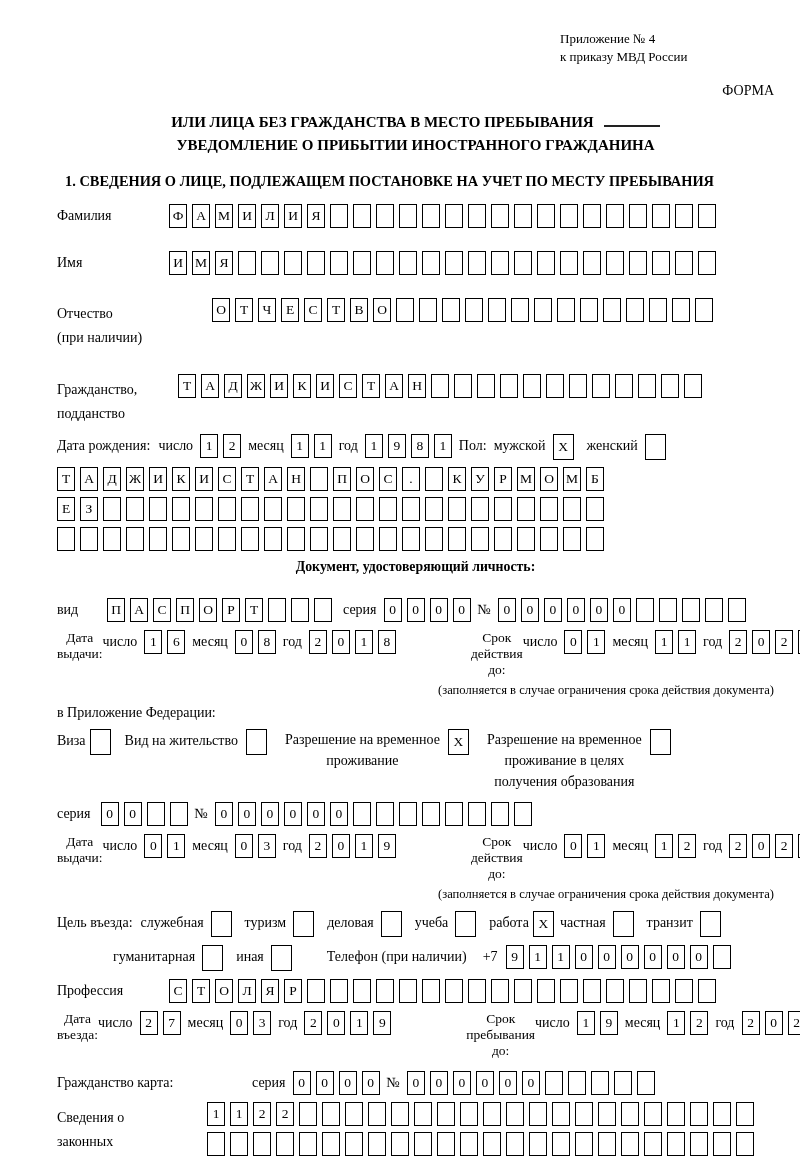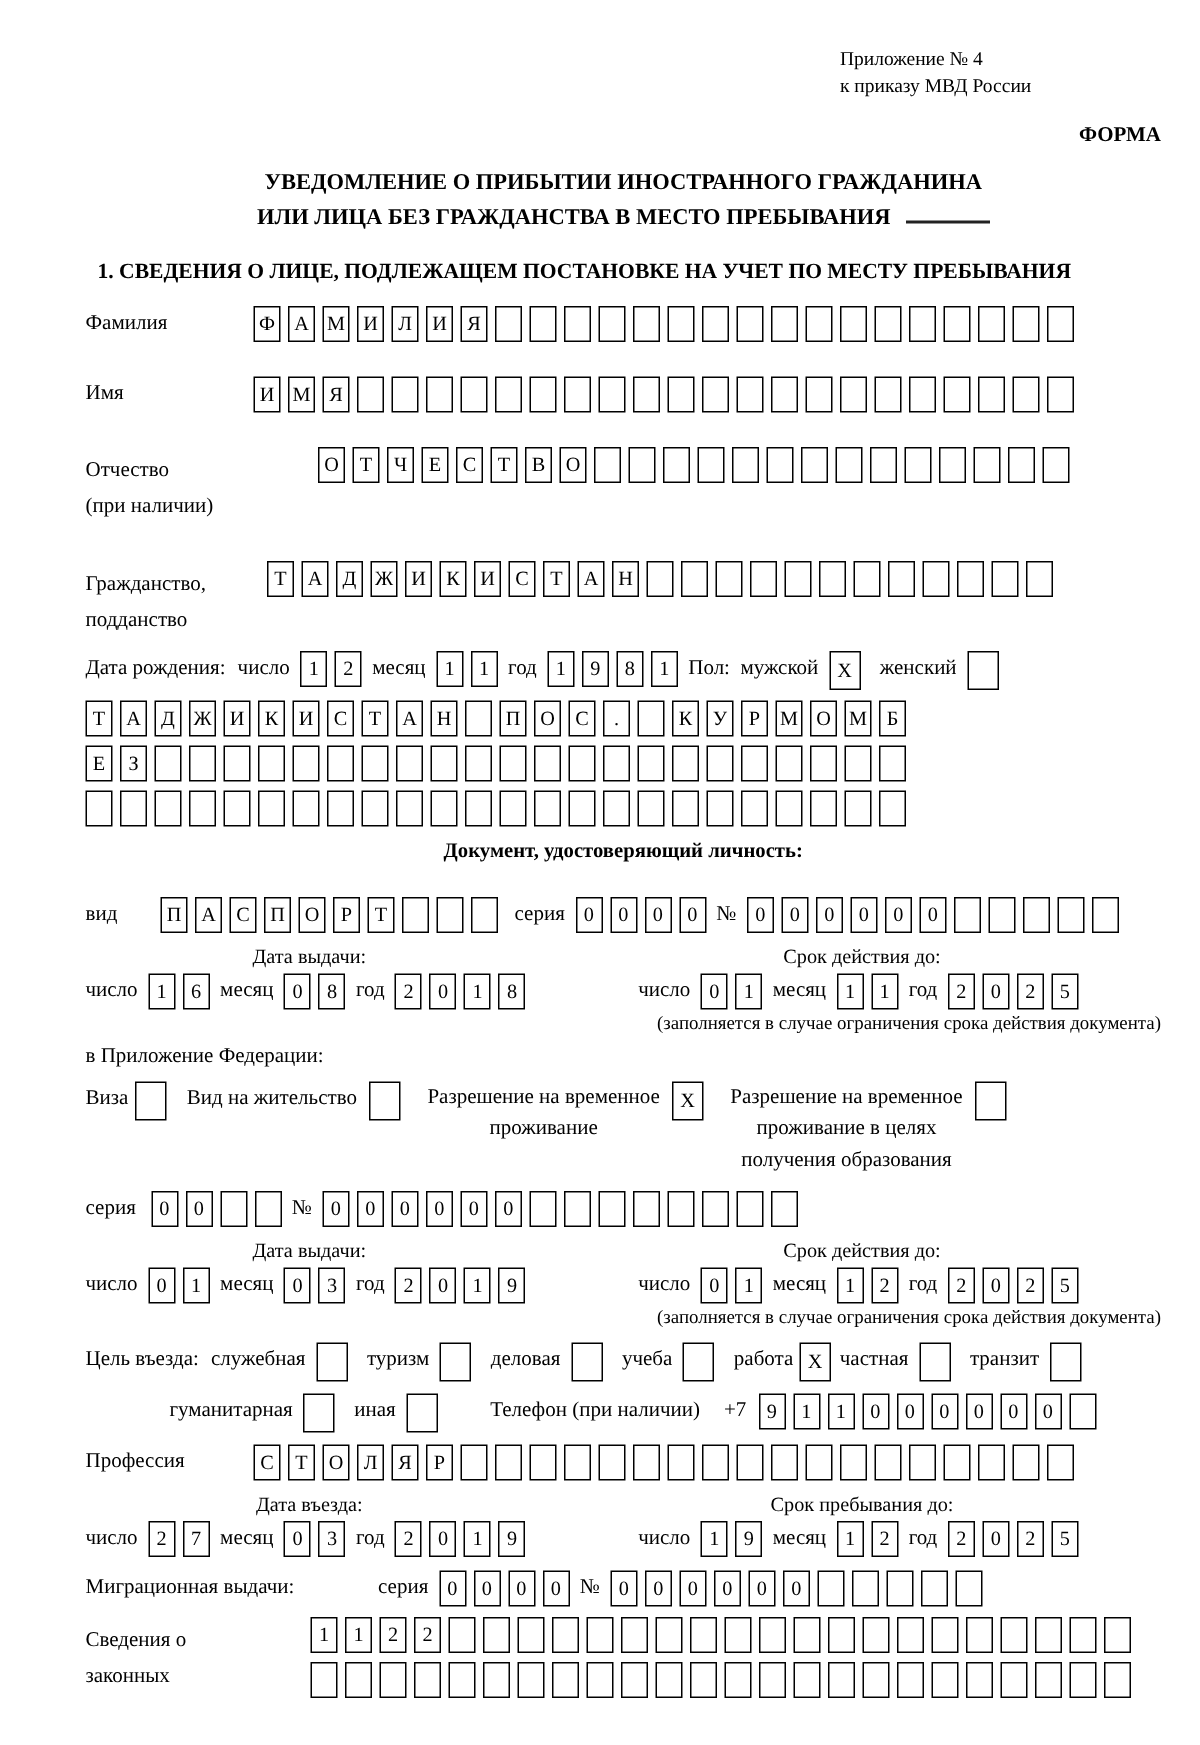--- a/index.html
+++ b/index.html
@@ -2,37 +2,37 @@
 <html><head>
 <meta charset="utf-8">
 <style>
   *{box-sizing:border-box;margin:0;padding:0}
   html,body{background:#fff}
   body{width:800px;height:1163px;overflow:hidden;color:#000;
        font-family:"Liberation Serif","DejaVu Serif",serif;font-size:14px}
   .page{padding:30px 26px 0 57px}
   .hdr{margin-left:auto;width:214px;font-size:13px;line-height:1.42}
   .hdr .grp2{margin-top:7px}
-  .forma{text-align:right;font-weight:bold;margin-top:16px;font-size:14px}
+  .forma{text-align:right;font-weight:normal;margin-top:16px;font-size:14px}
   .title{text-align:center;font-weight:bold;font-size:15px;line-height:1.55;margin-top:12px}
   .blankline{display:inline-block;width:56px;border-bottom:2px solid #222;height:13px;margin-left:10px}
   .section{font-weight:bold;font-size:14.4px;margin-top:16px;margin-left:8px}
   .frow{display:flex;align-items:flex-start;margin-top:23px;white-space:nowrap}
   .flabel{flex:0 0 auto;padding-top:4px}
   .lline{display:block;line-height:1.72}
   .w112{width:112px}.w155{width:155px}.w121{width:121px}.w148{width:148px}.w50{width:50px}.w195{width:195px}.w150{width:150px}
   .cells{display:inline-flex;flex:0 0 auto}
   .cell{flex:0 0 auto;width:18px;height:24px;border:1.5px solid #000;margin-right:5px;
         display:inline-flex;align-items:center;justify-content:center;font-size:13.5px;background:#fff}
   .cellcol{display:flex;flex-direction:column}
   .cellcol .cells{margin-bottom:6px}
   .dlbl{padding-top:4px;margin:0 7px 0 2px}
   .cb .cell{width:21px;height:26px;margin-right:0}
   .datepair{display:flex;margin-top:8px}
-  .dgrp{display:flex;flex-direction:column}
+  .dgrp{display:flex;flex-direction:row}
   .dgrp+.dgrp{margin-left:70px}
   .dtitle{text-align:center;font-size:13.5px;margin-bottom:3px}
   .dline{display:flex;white-space:nowrap}
   .noteR{text-align:right;font-size:12.6px;margin-top:2px}
   .h-center{text-align:center;font-weight:bold;font-size:13.8px;margin-top:8px}
   .plain{margin-top:8px;line-height:1.8}
   .optrow{display:flex;margin-top:4px;align-items:flex-start}
   .opt{display:flex;align-items:flex-start;margin-right:18px}
   .optlines{display:block;text-align:center;line-height:1.55}
   .opt .cells{margin-left:8px}
@@ -50,22 +50,22 @@
 <div class="page">
 
   <div class="hdr">
     <div>Приложение № 4</div>
     <div>к приказу МВД России</div>
   </div>
 
   <div class="forma">ФОРМА</div>
 
   <div class="title">
+    <div><span>ИЛИ ЛИЦА БЕЗ ГРАЖДАНСТВА В МЕСТО ПРЕБЫВАНИЯ</span><span class="blankline"></span></div>
     <div>УВЕДОМЛЕНИЕ О ПРИБЫТИИ ИНОСТРАННОГО ГРАЖДАНИНА</div>
-    <div><span>ИЛИ ЛИЦА БЕЗ ГРАЖДАНСТВА В МЕСТО ПРЕБЫВАНИЯ</span><span class="blankline"></span></div>
   </div>
 
   <div class="section">1. СВЕДЕНИЯ О ЛИЦЕ, ПОДЛЕЖАЩЕМ ПОСТАНОВКЕ НА УЧЕТ ПО МЕСТУ ПРЕБЫВАНИЯ</div>
 
   <div class="frow" style="margin-top:14px">
     <span class="flabel w112">Фамилия</span>
     <span class="cells">
         <span class="cell filled">Ф</span>
         <span class="cell filled">А</span>
         <span class="cell filled">М</span>
@@ -647,21 +647,21 @@
             <span class="cell filled">2</span>
             <span class="cell filled">0</span>
             <span class="cell filled">2</span>
             <span class="cell filled">5</span>
           </span>
       </div>
     </div>
   </div>
 
   <div class="frow" style="margin-top:9px">
-    <span class="flabel w195">Миграционная выдачи:</span>
+    <span class="flabel w195">Гражданство карта:</span>
     <span class="dlbl" style="margin-left:0">серия</span>
     <span class="cells">
         <span class="cell filled">0</span>
         <span class="cell filled">0</span>
         <span class="cell filled">0</span>
         <span class="cell filled">0</span>
       </span>
     <span class="dlbl">№</span>
     <span class="cells">
         <span class="cell filled">0</span>

